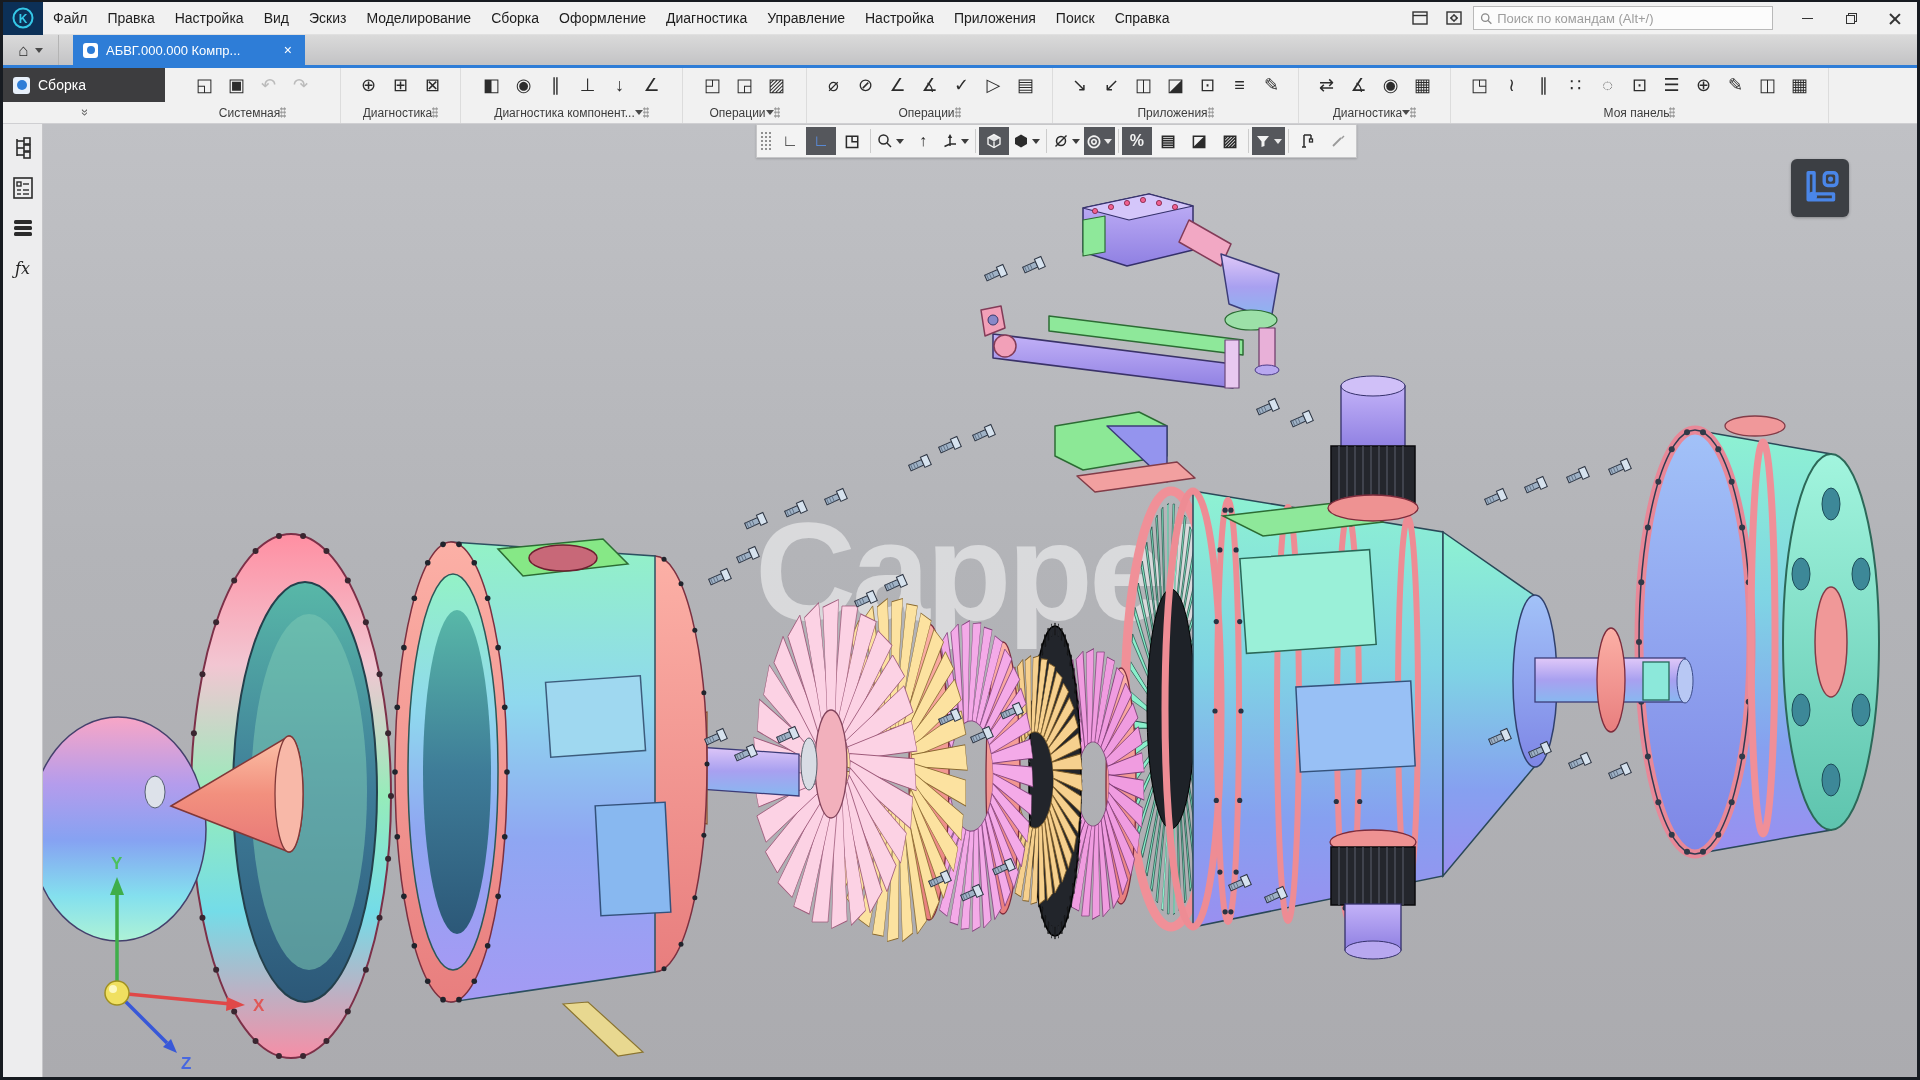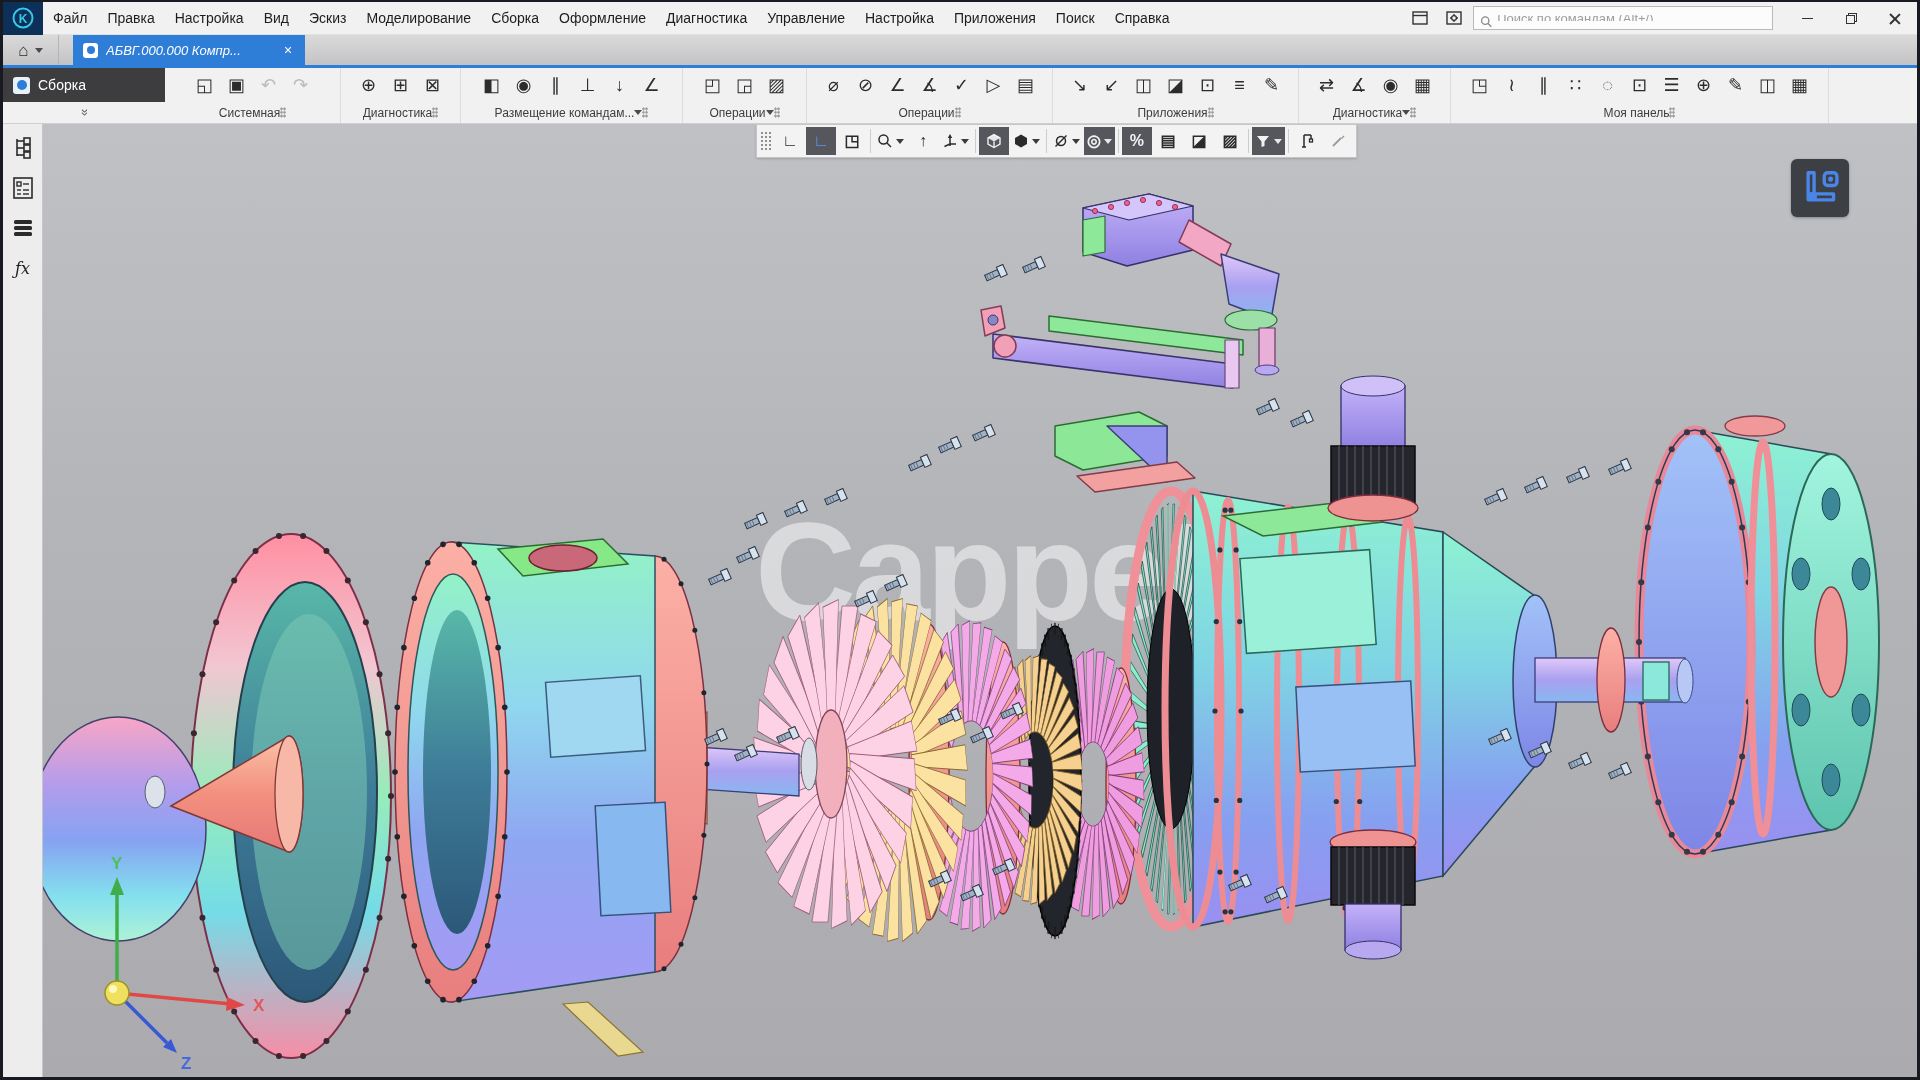--- a/index.html
+++ b/index.html
@@ -8,41 +8,41 @@
   .window { width:1920px; height:1080px; border:3px solid #171b21; border-top-width:2px;
             display:flex; flex-direction:column; background:#f1f1f1; }
 
   
   .menubar { height:33px; background:#f1f1f1; display:flex; align-items:center; border-bottom:1px solid #e0e0e0; }
   .logo { width:40px; height:33px; background:#0c3057; display:flex; align-items:center; justify-content:center; flex:none; }
   .menu-items { display:flex; align-items:center; height:100%; }
   .menu-item { padding:0 10px; font-size:14px; color:#1d1d1d; line-height:33px; cursor:default; }
   .menubar-right { margin-left:auto; display:flex; align-items:center; gap:4px; height:100%; }
   .mini-win-btn { width:30px; height:24px; display:flex; align-items:center; justify-content:center; }
-  .searchbox { width:300px; height:24px; border:1px solid #b9b9b9; background:#fcfcfc; display:flex; padding:8px 6px; gap:5px; }
+  .searchbox { width:300px; height:24px; border:1px solid #b9b9b9; background:#fcfcfc; display:flex; align-items:center; padding:8px 6px; gap:5px; }
   .searchbox input { border:none; outline:none; background:transparent; font-size:13px; color:#444; width:100%;
                      font-family:"Liberation Sans", sans-serif; }
   .searchbox input::placeholder { color:#9d9d9d; }
   .win-controls { display:flex; height:100%; margin-left:8px; }
   .win-btn { width:44px; height:33px; display:flex; align-items:center; justify-content:center; }
   .glyph-min { width:11px; height:1.5px; background:#333; display:block; }
   .glyph-restore { position:relative; width:11px; height:11px; }
   .glyph-restore i { position:absolute; border:1.5px solid #333; width:9px; height:9px; display:block; }
   .glyph-restore i.b { left:0; bottom:0; background:#f1f1f1; }
   .glyph-restore i.t { right:0; top:0; }
   .glyph-close { position:relative; width:12px; height:12px; }
   .glyph-close::before, .glyph-close::after { content:""; position:absolute; left:5px; top:-1px; width:1.8px; height:14px; background:#333; }
   .glyph-close::before { transform:rotate(45deg); } .glyph-close::after { transform:rotate(-45deg); }
 
   
   .tabbar { height:30px; background:linear-gradient(#dadada,#c3c3c5); display:flex; align-items:stretch; }
   .home-btn { width:56px; display:flex; align-items:center; justify-content:center; gap:6px; border-right:1px solid #b4b4b4; }
   .home-glyph { font-size:17px; color:#2b2b2b; line-height:1; }
   .caret-down { width:0; height:0; border-left:4px solid transparent; border-right:4px solid transparent; border-top:5px solid #4a4a4a; display:inline-block; }
-  .tab { margin-left:14px; width:232px; background:#2e7dd7; color:#fff; display:flex; align-items:center; gap:8px; padding:0 10px; font-size:13px;font-style:italic; }
+  .tab { margin-left:14px; width:232px; background:#2e7dd7; color:#fff; display:flex; align-items:center; gap:8px; padding:0 10px; font-size:13px; }
   .tab-icon { width:15px; height:15px; background:#fff; border-radius:3px; position:relative; flex:none; }
   .tab-icon::after { content:""; position:absolute; left:3.5px; top:3.5px; width:8px; height:8px; border-radius:50%; background:#2e7dd7; }
   .tab-label { white-space:nowrap; overflow:hidden; }
   .tab-close { margin-left:auto; font-size:14px; color:#fff; line-height:1; padding:2px 3px; }
   .blue-strip { height:3px; background:#2e7dd7; }
 
   
   .ribbon { height:56px; background:#f1f1f1; display:flex; align-items:stretch; border-bottom:1px solid #cfcfd2; }
   .mode-panel { width:162px; flex:none; display:flex; flex-direction:column; }
   .mode-top { height:35px; background:#3d3d3f; display:flex; align-items:center; gap:8px; padding:0 10px; }
@@ -237,21 +237,21 @@
             <span>⊥</span>
           </button>
         <button class="ricon">
             <span>↓</span>
           </button>
         <button class="ricon">
             <span>∠</span>
           </button>
       </div>
       <div class="rlabel">
-          <span class="txt">Размещение командам...</span>
+          <span class="txt">Диагностика компонент...</span>
           <span class="caret-down"></span>
           <span class="grip"></span>
         </div>
     </div>
 
     <div class="rgroup" style="width:124px">
       <div class="ricons">
         <button class="ricon">
             <span>◰</span>
           </button>

